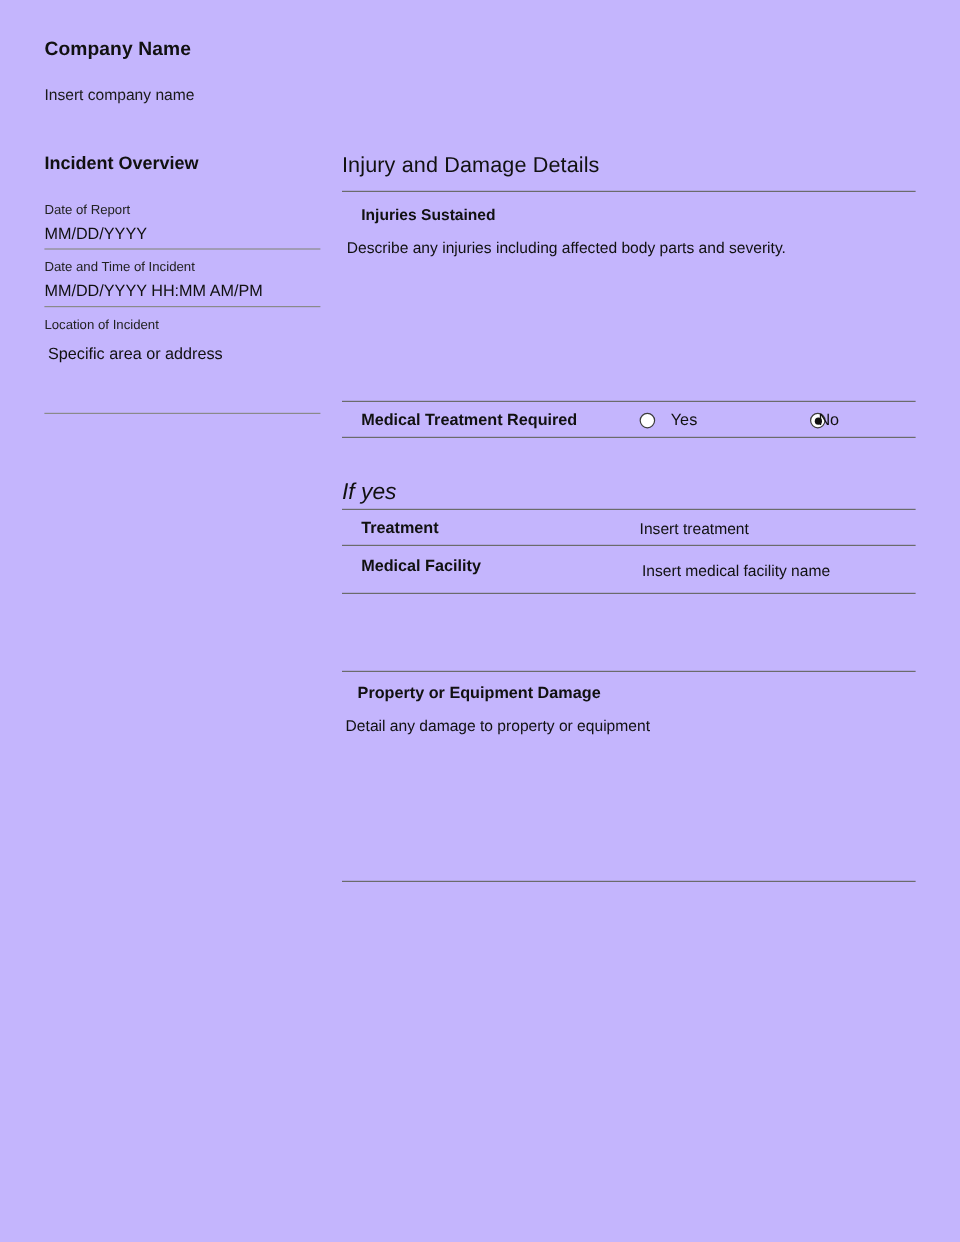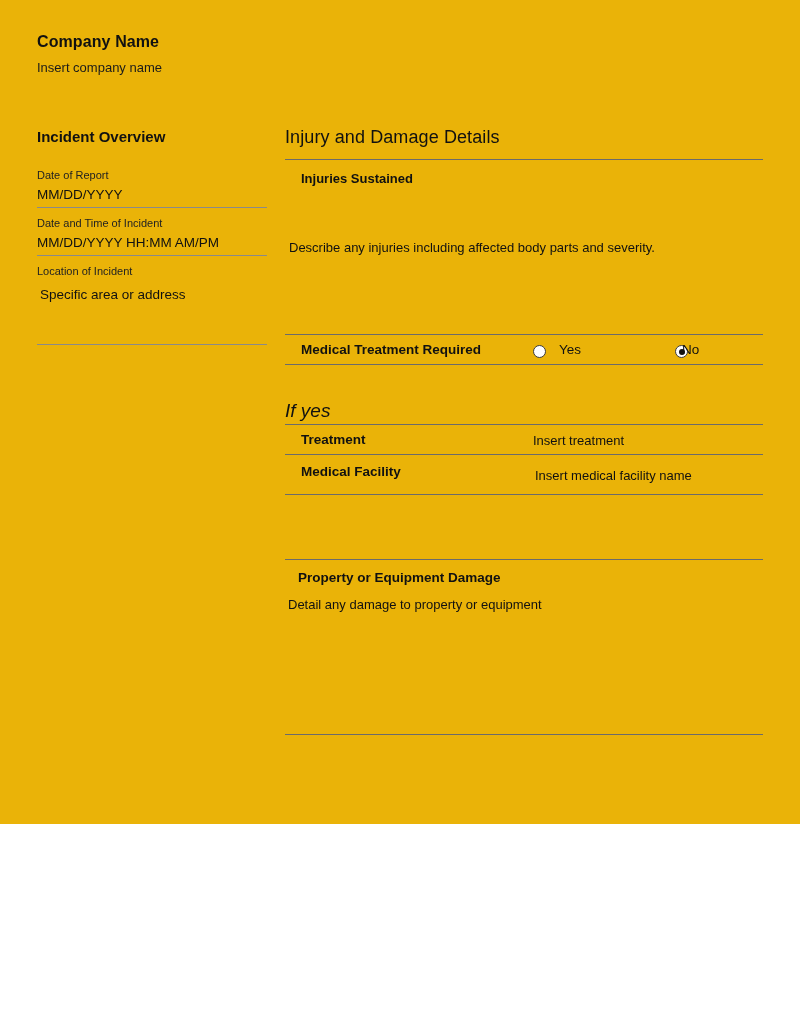--- a/index.html
+++ b/index.html
@@ -5,22 +5,22 @@
   * { margin:0; padding:0; box-sizing:border-box; }
   html,body { background:#ffffff; }
   body {
     font-family:"Liberation Sans", sans-serif;
     color:#111111;
     -webkit-font-smoothing:antialiased;
   }
   .page {
     position:relative;
     width:800px;
-    height:824px;
-    background:#eab308;
+    height:1035px;
+    background:#c4b5fd;
     overflow:hidden;
   }
   .abs { position:absolute; }
   .hr {
     position:absolute;
     height:1px;
     background:#6b6b6b;
   }
   .hr.light { background:#8a8a8a; }
   .company-name { font-size:16px; font-weight:bold; letter-spacing:.1px; }
@@ -52,21 +52,21 @@
   }
   .radio-label { font-size:13.5px; }
 </style>
 </head>
 <body>
 
 <div class="page">
 
   
   <div class="abs company-name" style="left:37px; top:33px;">Company Name</div>
-  <div class="abs company-input" style="left:37px; top:60px;">Insert company name</div>
+  <div class="abs company-input" style="left:37px; top:71px;">Insert company name</div>
 
   
   <div class="abs section-heading-left" style="left:37px; top:128px;">Incident Overview</div>
 
   <div class="abs field-label" style="left:37px; top:169px;">Date of Report</div>
   <div class="abs field-value" style="left:37px; top:187px;">MM/DD/YYYY</div>
   <div class="hr light" style="left:37px; top:207px; width:230px;"></div>
 
   <div class="abs field-label" style="left:37px; top:217px;">Date and Time of Incident</div>
   <div class="abs field-value" style="left:37px; top:235px;">MM/DD/YYYY HH:MM AM/PM</div>
@@ -74,21 +74,21 @@
 
   <div class="abs field-label" style="left:37px; top:265px;">Location of Incident</div>
   <div class="abs field-value" style="left:40px; top:287px;">Specific area or address</div>
   <div class="hr light" style="left:37px; top:344px; width:230px;"></div>
 
   
   <div class="abs section-heading-right" style="left:285px; top:127px;">Injury and Damage Details</div>
   <div class="hr" style="left:285px; top:159px; width:478px;"></div>
 
   <div class="abs bold-label" style="left:285px; top:171px; font-size:13px;">Injuries Sustained</div>
-  <div class="abs placeholder-text" style="left:289px; top:199px;margin-top:41px;">Describe any injuries including affected body parts and severity.</div>
+  <div class="abs placeholder-text" style="left:289px; top:199px;">Describe any injuries including affected body parts and severity.</div>
   <div class="hr" style="left:285px; top:334px; width:478px;"></div>
 
   <div class="abs bold-label" style="left:285px; top:342px;">Medical Treatment Required</div>
 
   <span class="abs radio" style="left:533px; top:344px;"></span>
   <div class="abs radio-label" style="left:559px; top:342px;">Yes</div>
 
   <span class="abs radio selected" style="left:658px; top:344px;"></span>
   <div class="abs radio-label" style="left:682px; top:342px;">No</div>
 

